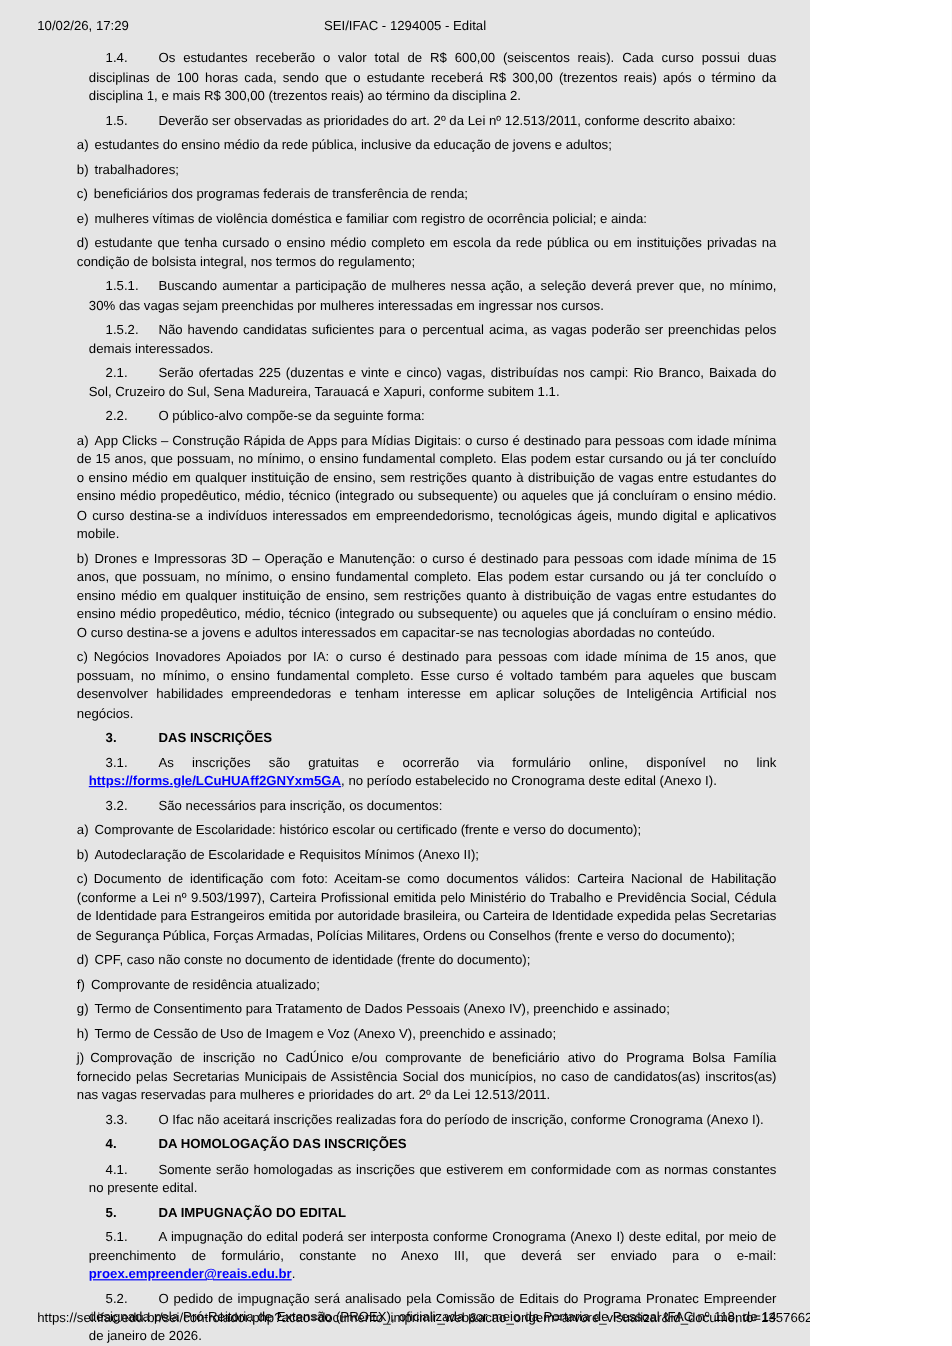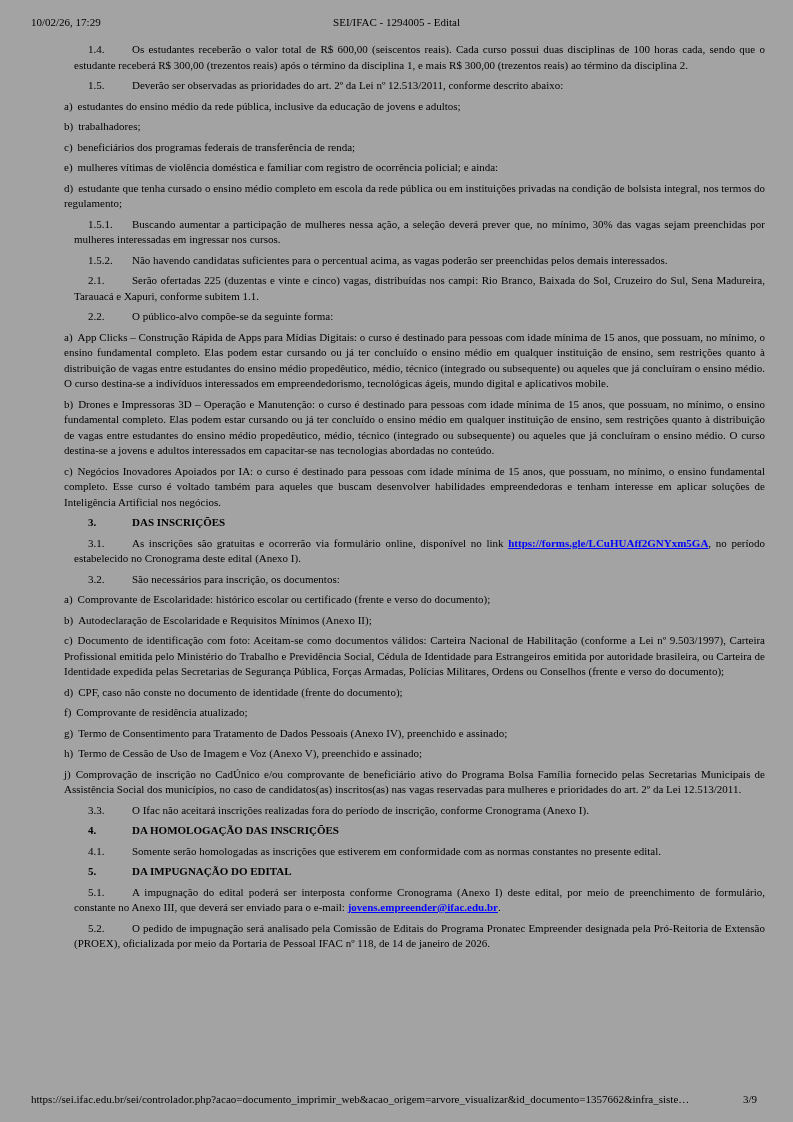--- a/index.html
+++ b/index.html
@@ -1,22 +1,22 @@
 <!DOCTYPE html>
 <html><head>
 <meta charset="utf-8">
 <style>
   html, body { margin: 0; padding: 0; background: #ffffff; }
   .page {
     position: relative;
-    width: 793px;
+    width: 675px;
     height: 1122px;
-    background: #a3a3a3;
+    background: #e5e5e5;
     overflow: hidden;
-    font-family: Liberation Serif, serif;
+    font-family: Liberation Sans, sans-serif;
     color: #000000;
   }
   .header {
     position: absolute;
     top: 15px;
     left: 31px;
     right: 31px;
     height: 14px;
     font-size: 11px;
     line-height: 14px;
@@ -100,21 +100,21 @@
       <p class="para lettered"><span class="label">c)</span><span>Documento de identificação com foto: Aceitam-se como documentos válidos: Carteira Nacional de Habilitação (conforme a Lei nº 9.503/1997), Carteira Profissional emitida pelo Ministério do Trabalho e Previdência Social, Cédula de Identidade para Estrangeiros emitida por autoridade brasileira, ou Carteira de Identidade expedida pelas Secretarias de Segurança Pública, Forças Armadas, Polícias Militares, Ordens ou Conselhos (frente e verso do documento);</span></p>
       <p class="para lettered"><span class="label">d)</span><span>CPF, caso não conste no documento de identidade (frente do documento);</span></p>
       <p class="para lettered"><span class="label">f)</span><span>Comprovante de residência atualizado;</span></p>
       <p class="para lettered"><span class="label">g)</span><span>Termo de Consentimento para Tratamento de Dados Pessoais (Anexo IV), preenchido e assinado;</span></p>
       <p class="para lettered"><span class="label">h)</span><span>Termo de Cessão de Uso de Imagem e Voz (Anexo V), preenchido e assinado;</span></p>
       <p class="para lettered"><span class="label">j)</span><span>Comprovação de inscrição no CadÚnico e/ou comprovante de beneficiário ativo do Programa Bolsa Família fornecido pelas Secretarias Municipais de Assistência Social dos municípios, no caso de candidatos(as) inscritos(as) nas vagas reservadas para mulheres e prioridades do art. 2º da Lei 12.513/2011.</span></p>
       <p class="para numbered"><span class="num">3.3.</span><span>O Ifac não aceitará inscrições realizadas fora do período de inscrição, conforme Cronograma (Anexo I).</span></p>
       <p class="para heading"><span class="num">4.</span><span>DA HOMOLOGAÇÃO DAS INSCRIÇÕES</span></p>
       <p class="para numbered"><span class="num">4.1.</span><span>Somente serão homologadas as inscrições que estiverem em conformidade com as normas constantes no presente edital.</span></p>
       <p class="para heading"><span class="num">5.</span><span>DA IMPUGNAÇÃO DO EDITAL</span></p>
-      <p class="para numbered"><span class="num">5.1.</span><span>A impugnação do edital poderá ser interposta conforme Cronograma (Anexo I) deste edital, por meio de preenchimento de formulário, constante no Anexo III, que deverá ser enviado para o e-mail: </span><a class="doclink" href="#">jovens.empreender@ifac.edu.br</a><span>.</span></p>
+      <p class="para numbered"><span class="num">5.1.</span><span>A impugnação do edital poderá ser interposta conforme Cronograma (Anexo I) deste edital, por meio de preenchimento de formulário, constante no Anexo III, que deverá ser enviado para o e-mail: </span><a class="doclink" href="#">proex.empreender@reais.edu.br</a><span>.</span></p>
       <p class="para numbered"><span class="num">5.2.</span><span>O pedido de impugnação será analisado pela Comissão de Editais do Programa Pronatec Empreender designada pela Pró-Reitoria de Extensão (PROEX), oficializada por meio da Portaria de Pessoal IFAC nº 118, de 14 de janeiro de 2026.</span></p>
     </div>
 
   <div class="footer">
     <span>https://sei.ifac.edu.br/sei/controlador.php?acao=documento_imprimir_web&amp;acao_origem=arvore_visualizar&amp;id_documento=1357662&amp;infra_siste…</span>
     <span>3/9</span>
   </div>
 
 </div>
 

